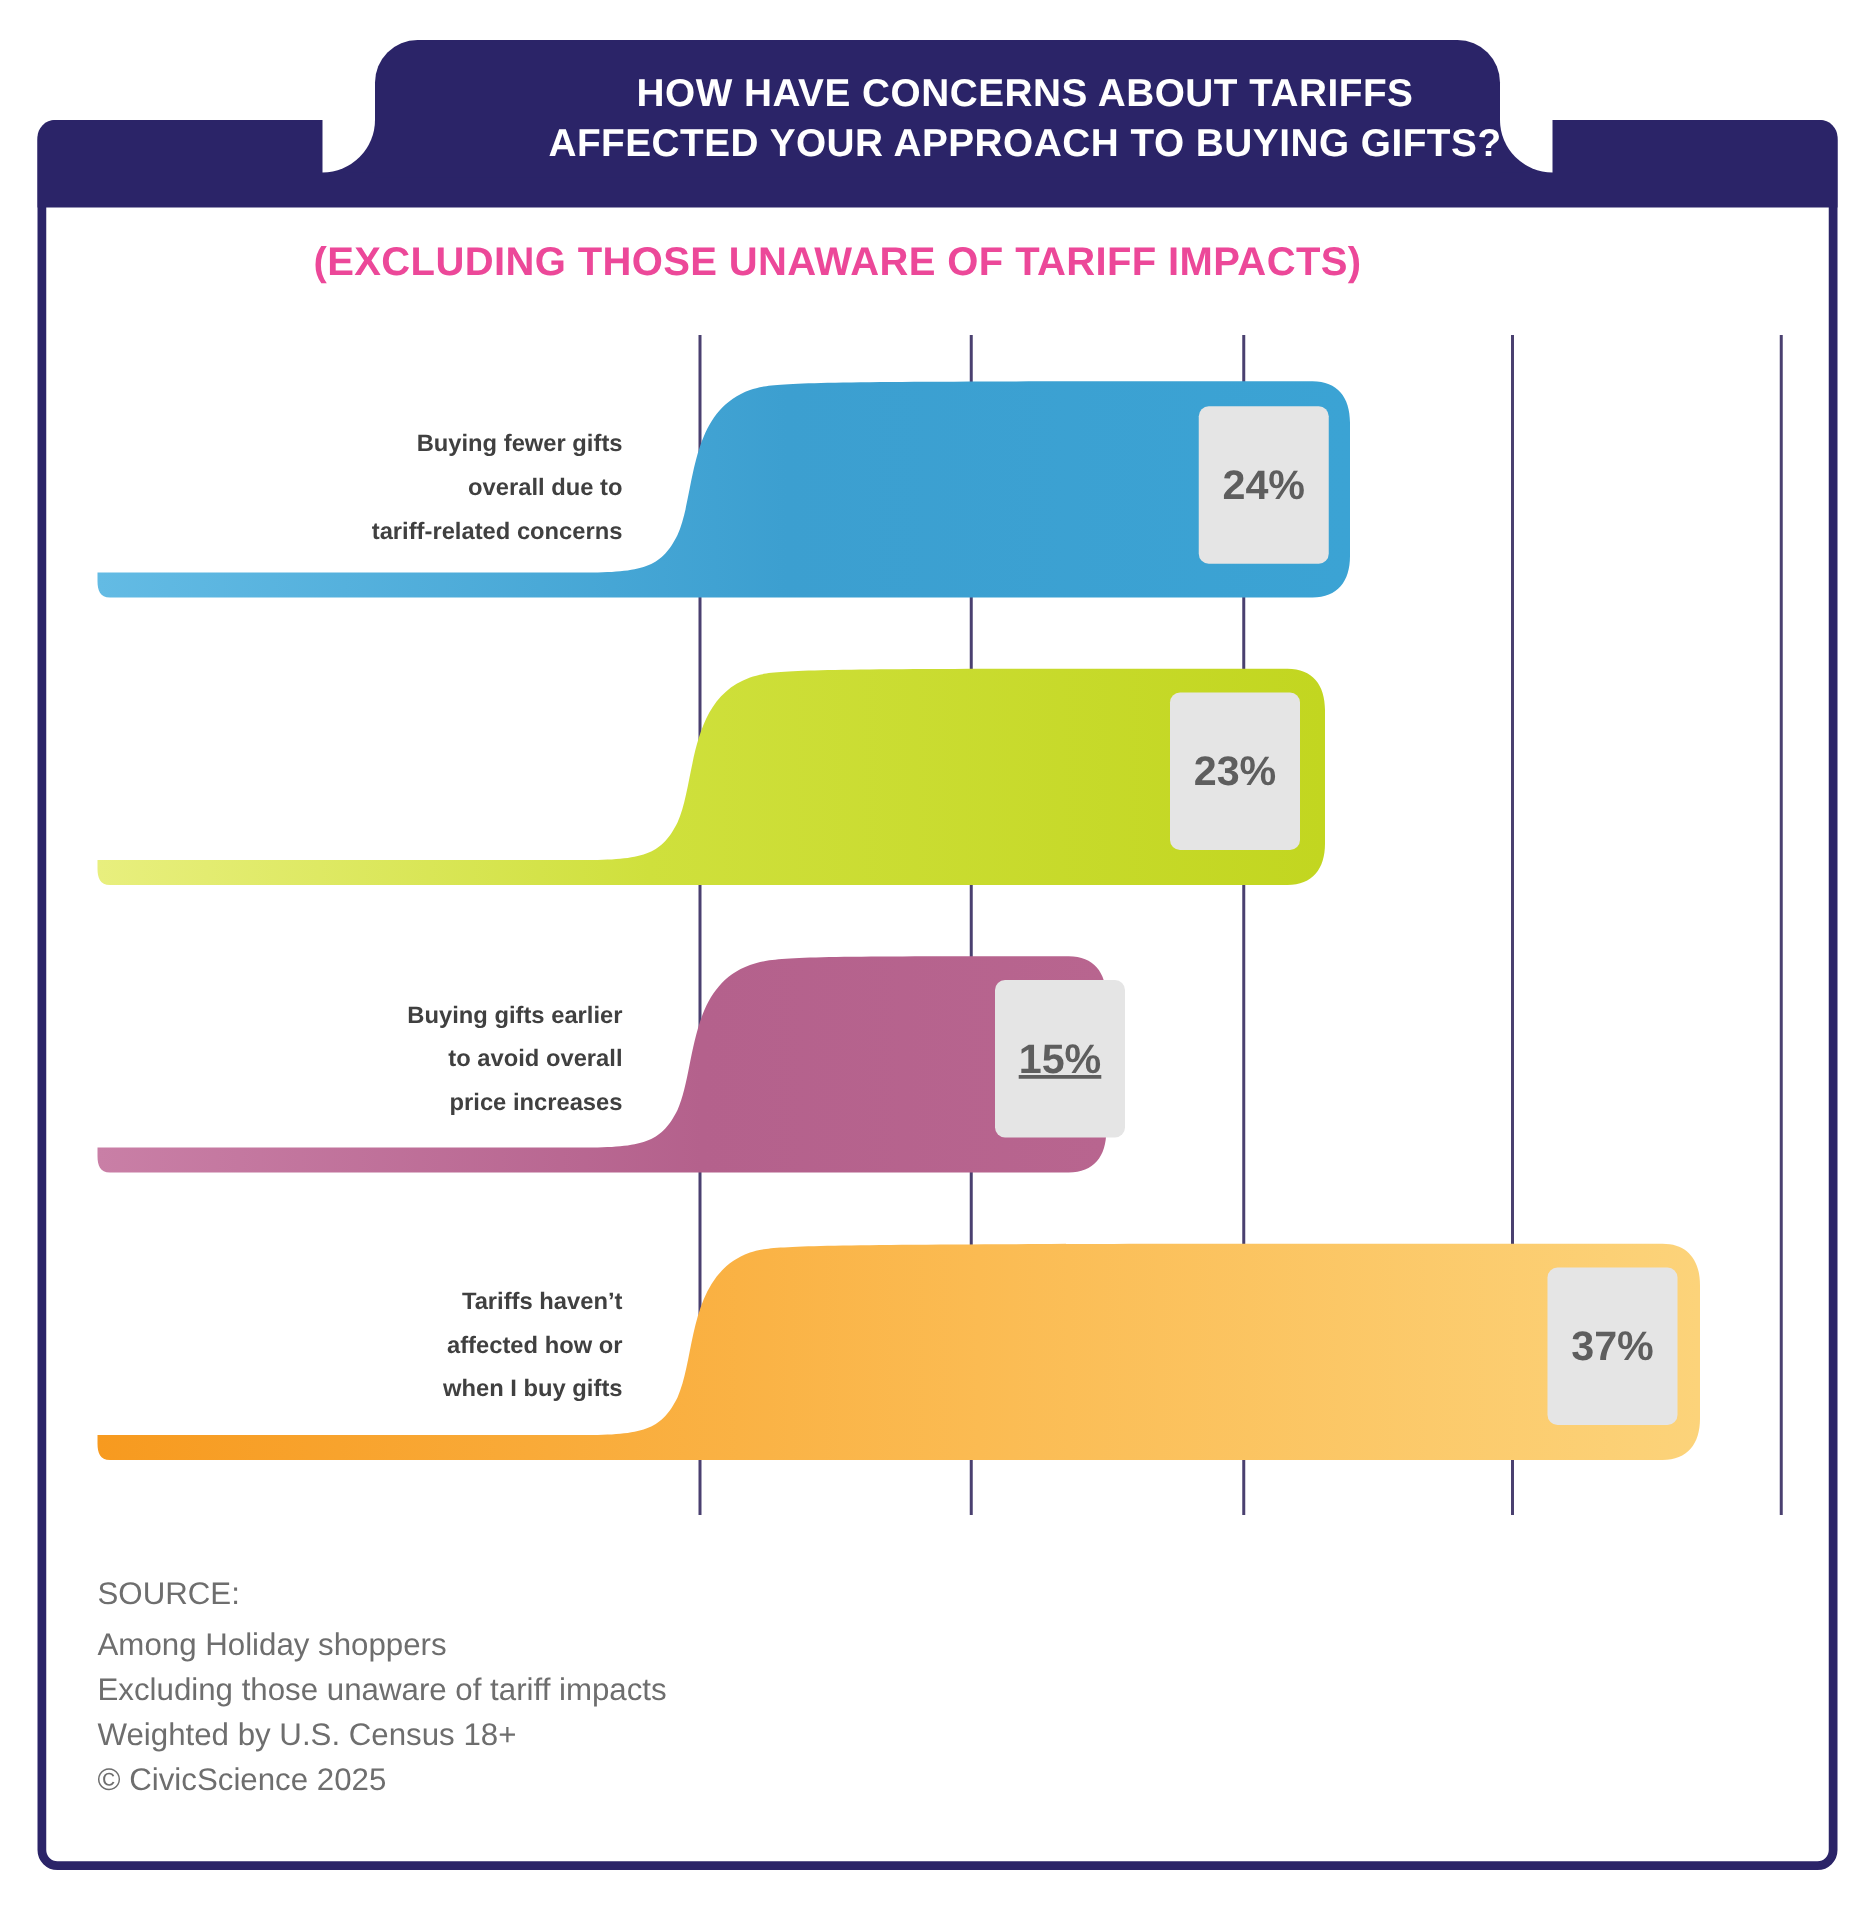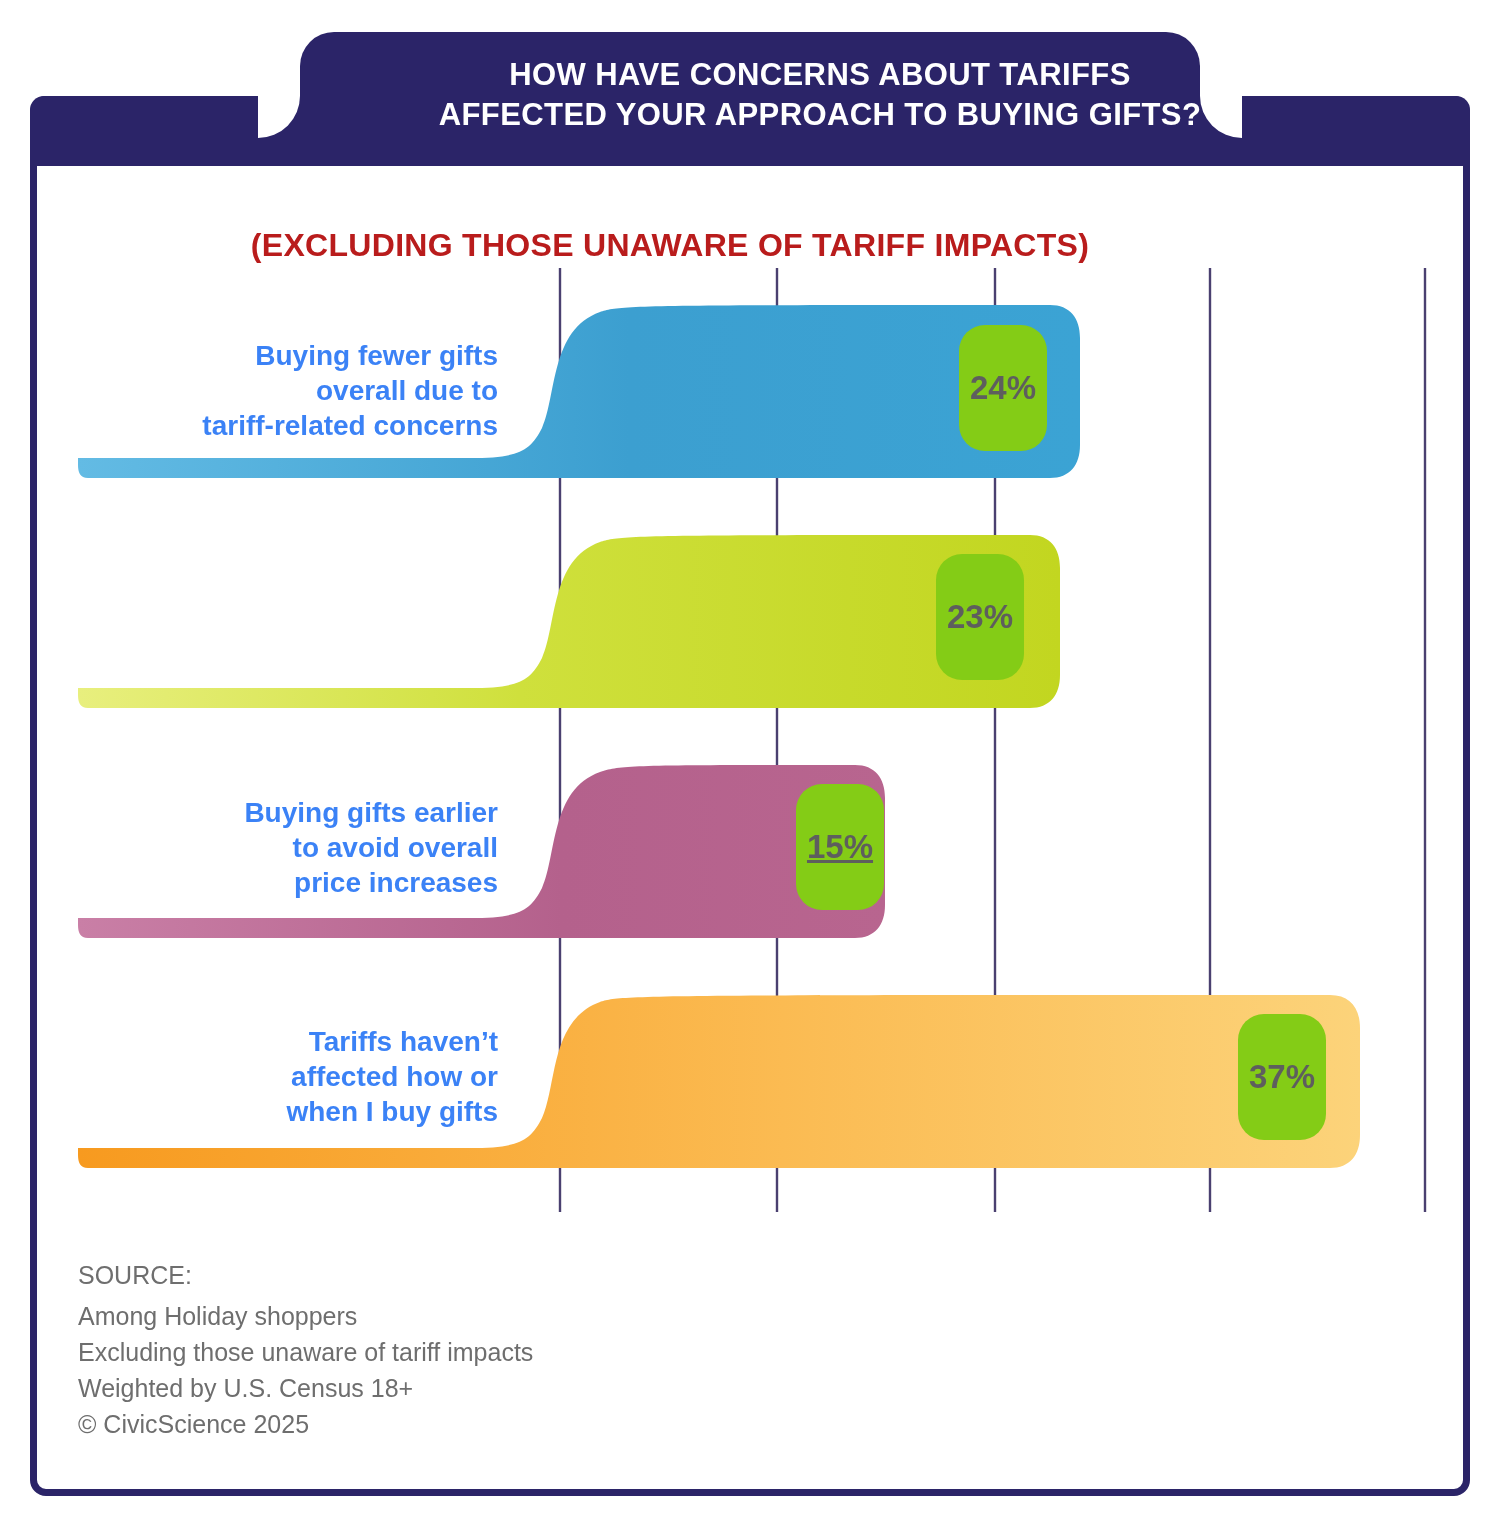--- a/index.html
+++ b/index.html
@@ -64,52 +64,51 @@
     letter-spacing: 0.4px;
     z-index: 6;
   }
   .title .line { display: block; white-space: nowrap; }
 
   .subtitle {
     position: absolute;
     left: 30px; top: 191px;
     width: 1280px;
     text-align: center;
-    color: #b91c1c;
+    color: #ec4899;
     font-size: 32px;
     font-weight: bold;
     letter-spacing: 0.3px;
-    margin-top: 36px;
   }
 
   
   .plot {
     position: absolute;
     left: 30px; top: 260px;
     width: 1440px; height: 960px;
   }
   .plot svg { display: block; }
 
   
   .cat-label {
     position: absolute;
     width: 420px;
     text-align: right;
-    color: #3b82f6;
-    font-size: 28px;
+    color: #404040;
+    font-size: 19px;
     font-weight: bold;
     line-height: 35px;
   }
 
   
   .chip {
     position: absolute;
-    width: 88px; height: 126px;
-    background: #84cc16;
-    border-radius: 26px;
+    width: 104px; height: 126px;
+    background: #e5e5e5;
+    border-radius: 8px;
     display: flex;
     align-items: center;
     justify-content: center;
     color: #5e5e5e;
     font-size: 33px;
     font-weight: bold;
   }
 
   
   .source {

